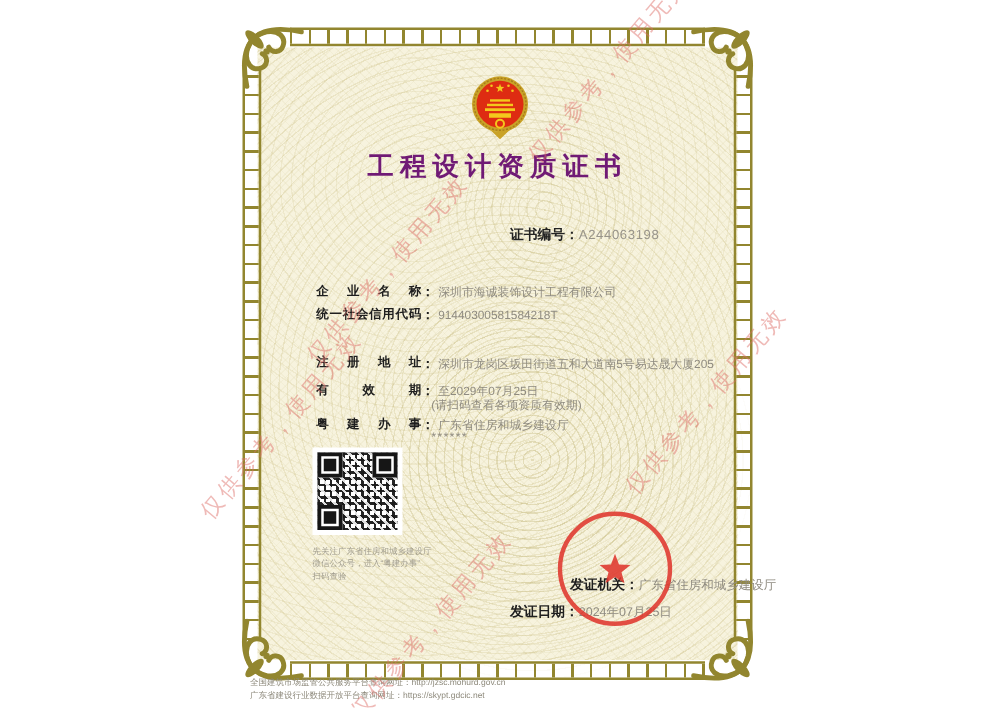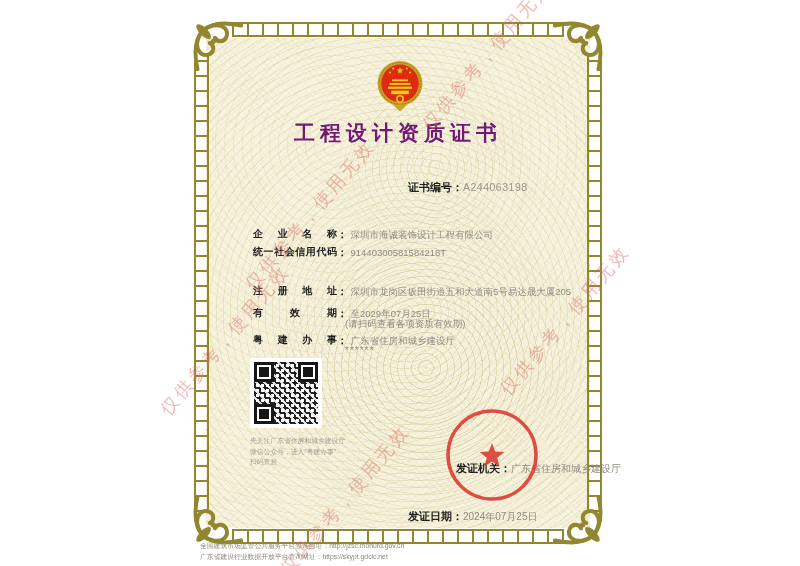--- a/index.html
+++ b/index.html
@@ -70,21 +70,21 @@
   }
   .finder{position:absolute;width:14px;height:14px;border:3px solid #161616;background:#fff;}
   .finder::after{content:"";position:absolute;inset:2px;background:#161616;}
   .finder.tl{left:4px;top:4px;} .finder.tr{right:4px;top:4px;} .finder.bl{left:4px;bottom:4px;}
   .qr-caption{position:absolute;left:72px;top:436px;width:170px;z-index:4;
     font-size:10px;line-height:1.5;color:#a19d8f;transform:scale(.68);transform-origin:0 0;}
   
   .issue-row{position:absolute;left:230px;z-index:4;white-space:nowrap;}
   .issue-row .ilabel{font-size:11px;font-weight:bold;color:#1e1e1e;}
   .issue-row .ival{font-size:10px;color:#8f8b80;}
-  .issuer{top:458px;margin-left:48px;} .issue-date{top:480px;margin-top:26px;}
+  .issuer{top:458px;margin-left:48px;} .issue-date{top:480px;}
   
   .seal{position:absolute;left:266px;top:407px;width:96px;height:96px;z-index:6;opacity:.88;}
   
   .wm{position:absolute;z-index:7;font-size:18px;color:rgba(222,110,105,.48);
       letter-spacing:3px;white-space:nowrap;transform:translate(-50%,-50%) rotate(-50deg);}
   
   .footer{position:absolute;left:22px;top:541px;width:640px;z-index:4;
     font-size:10px;line-height:1.55;color:#8d897b;transform:scale(.68);transform-origin:0 0;}
 </style>
 </head>

